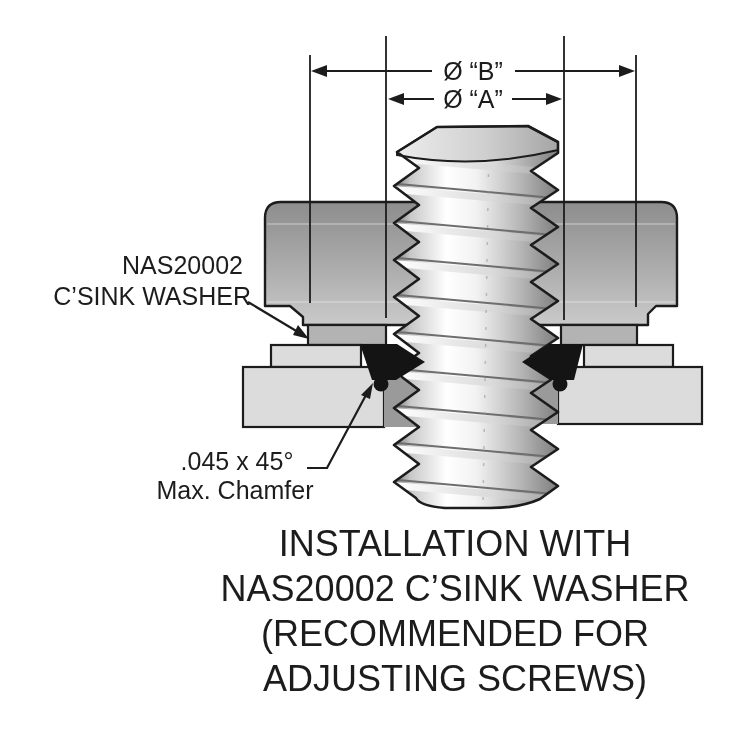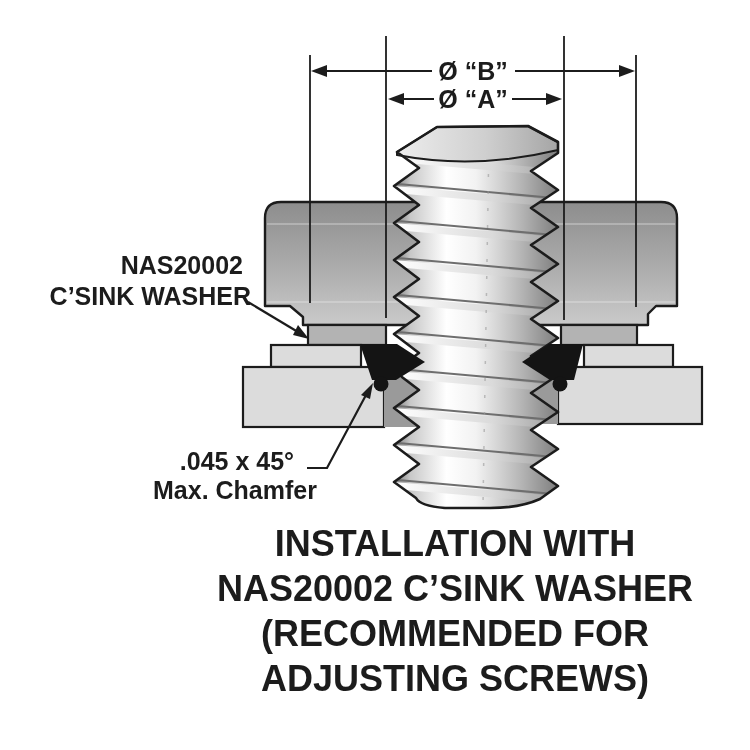--- a/index.html
+++ b/index.html
@@ -1,17 +1,17 @@
 <!DOCTYPE html>
 <html><head>
 <meta charset="utf-8">
 <style>
   html,body{margin:0;padding:0;background:#fff;}
   .stage{position:relative;width:750px;height:750px;background:#fff;overflow:hidden;
-         font-family:"Liberation Sans", sans-serif;font-weight:bold;}
+         font-family:"Liberation Sans", sans-serif;}
   svg{display:block;}
   text{font-family:"Liberation Sans", sans-serif; fill:#1c1c1c;}
   .dimtext{font-size:25px;}
   .labeltext{font-size:25px;}
   .captiontext{font-size:36px;}
 </style>
 </head>
 <body>
 
 <div class="stage">

